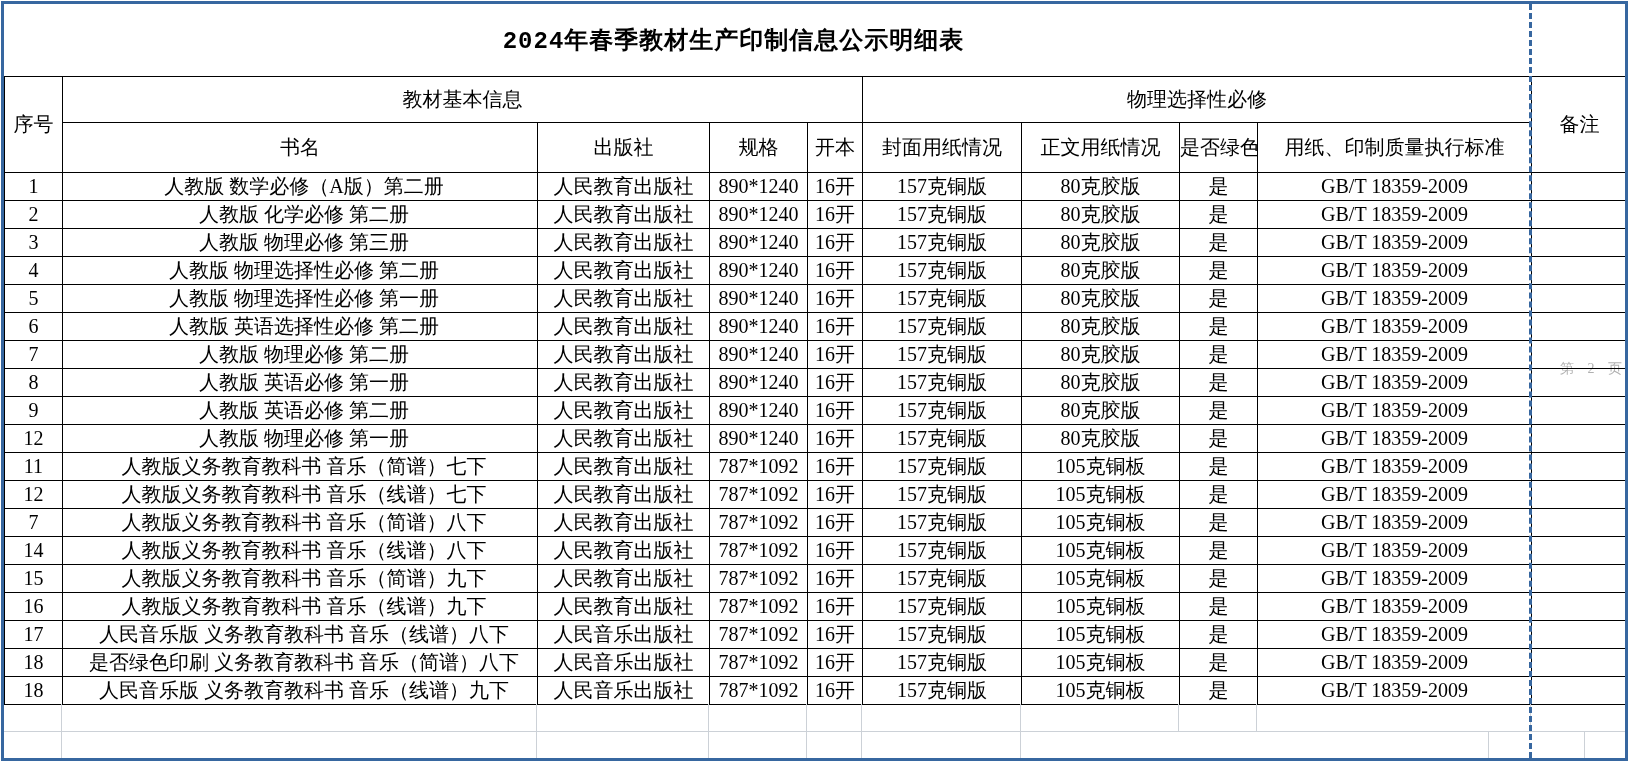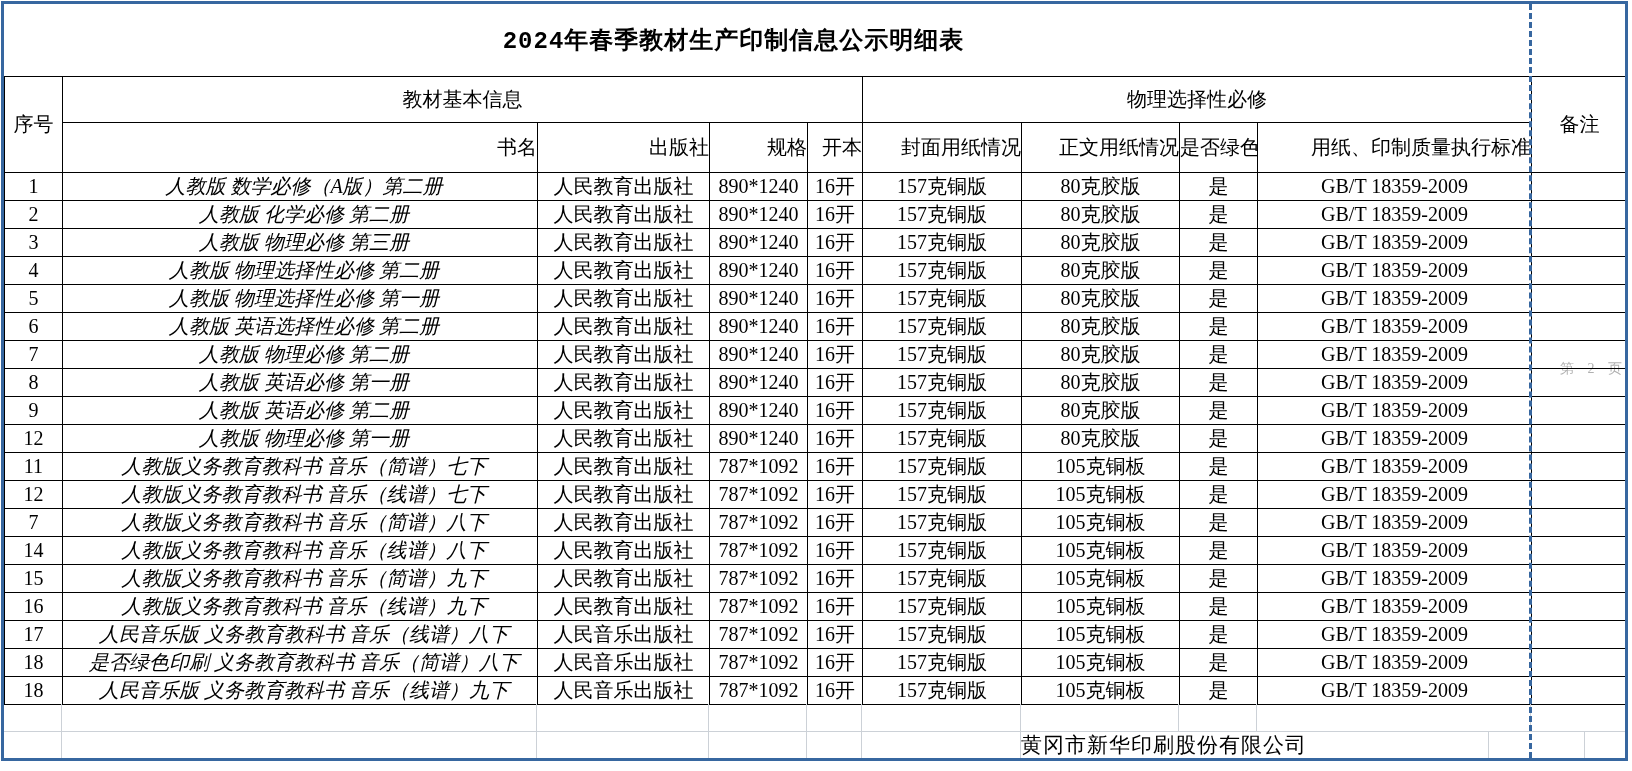--- a/index.html
+++ b/index.html
@@ -38,24 +38,24 @@
     width:1623px; table-layout:fixed; border-collapse:collapse;
     background:transparent;
   }
   table.sheet th, table.sheet td {
     border:1px solid #000; background:transparent;
     font-weight:normal; text-align:center; vertical-align:middle;
     font-size:20px; line-height:1.15;
     overflow:hidden; white-space:nowrap;
   }
   tr.hdr1 th { height:46px; }
-  tr.hdr2 th { height:50px;text-align:right; }
+  tr.hdr2 th { height:50px; }
   th.wrap { white-space:normal; }
   tbody tr { height:28px; }
-  td.book { text-align:left; padding-left:8px;font-style:italic; }
+  td.book { text-align:left; padding-left:8px; }
   td.num  { font-size:19px; }
 
   
   .bottom-rows { position:absolute; left:4px; top:704px; width:1623px; z-index:1; }
   .grow { display:flex; height:28px; }
   .grow .gcell { border-right:1px solid #ccd1d7; border-bottom:1px solid #ccd1d7; height:100%; }
   .footer-text {
     position:absolute; left:1021px; top:731px; z-index:2;
     height:28px; line-height:28px; font-size:21px; letter-spacing:1px;
     white-space:nowrap;
@@ -361,18 +361,17 @@
         <div class="gcell" style="width:475px"></div>
       <div class="gcell" style="width:172px"></div>
         <div class="gcell" style="width:98px"></div>
       <div class="gcell" style="width:55px"></div>
         <div class="gcell" style="width:159px"></div>
       <div class="gcell" style="width:468px"></div>
         <div class="gcell" style="width:96px"></div>
     </div>
   </div>
 
-  <div class="footer-text">黄冈市新华印刷股份有限公司</div>
 
   <div class="page-break"></div>
   <div class="blue-frame"></div>
 
 </div>
 
 </body></html>

